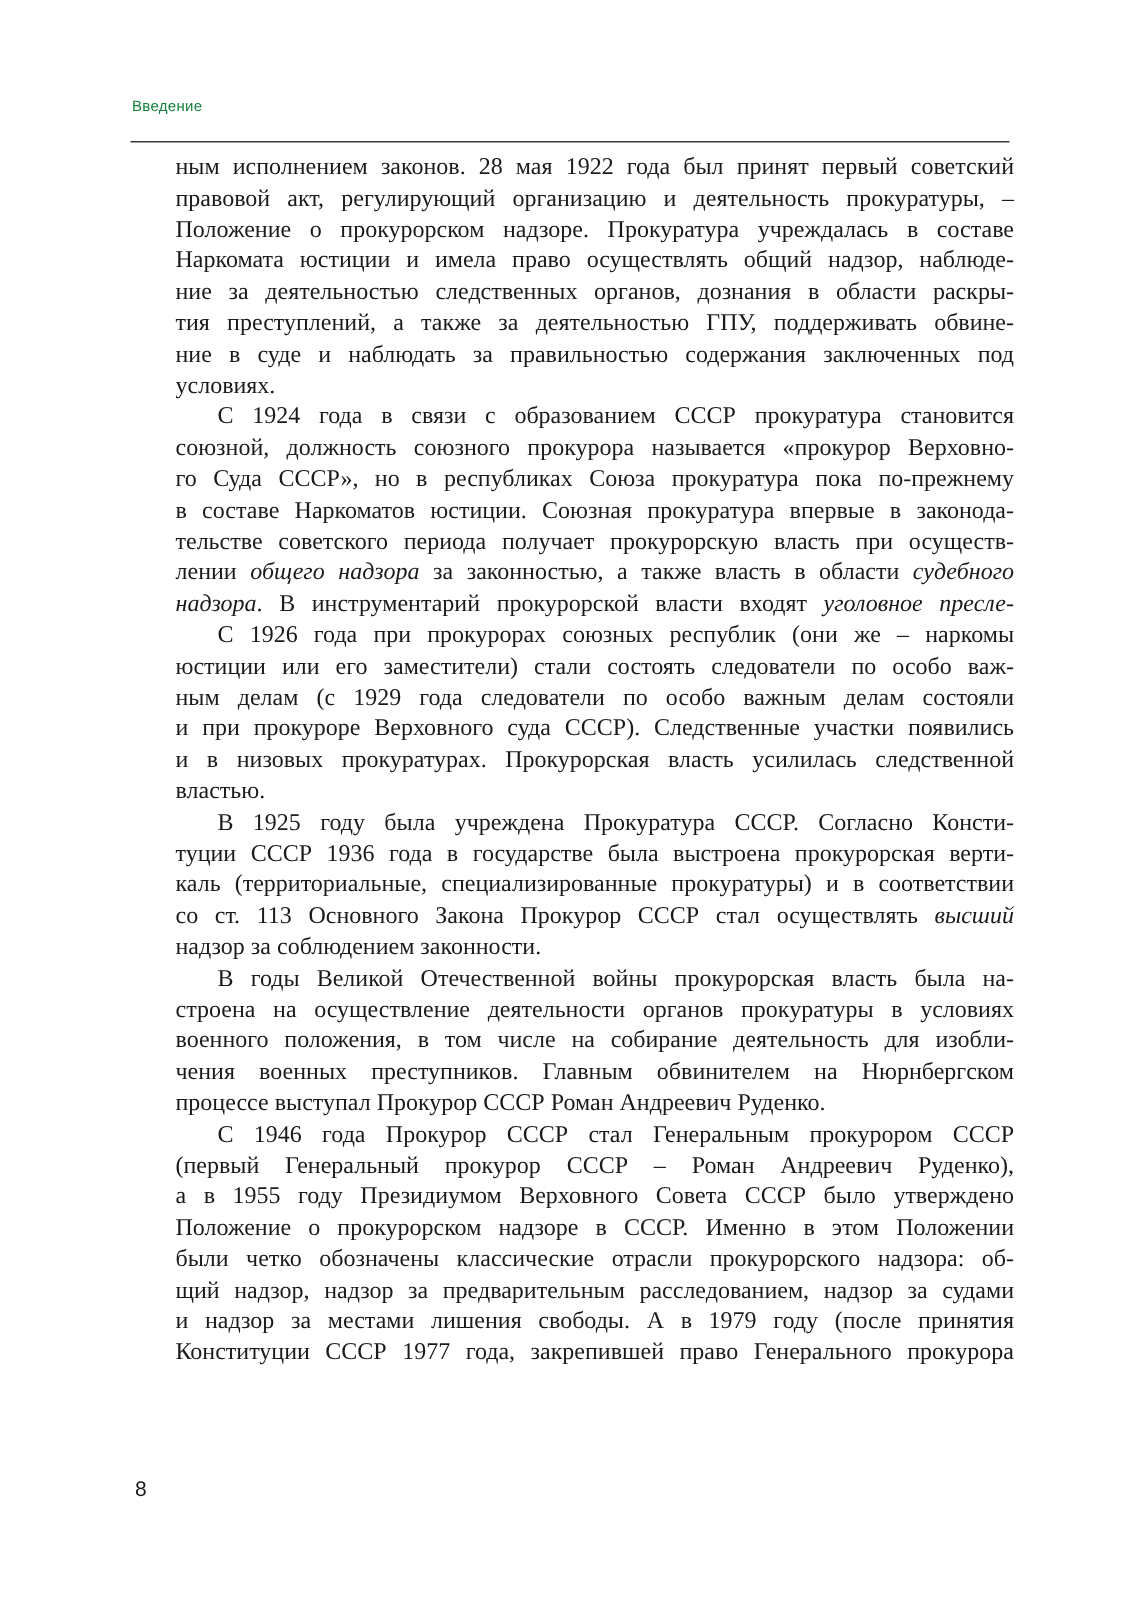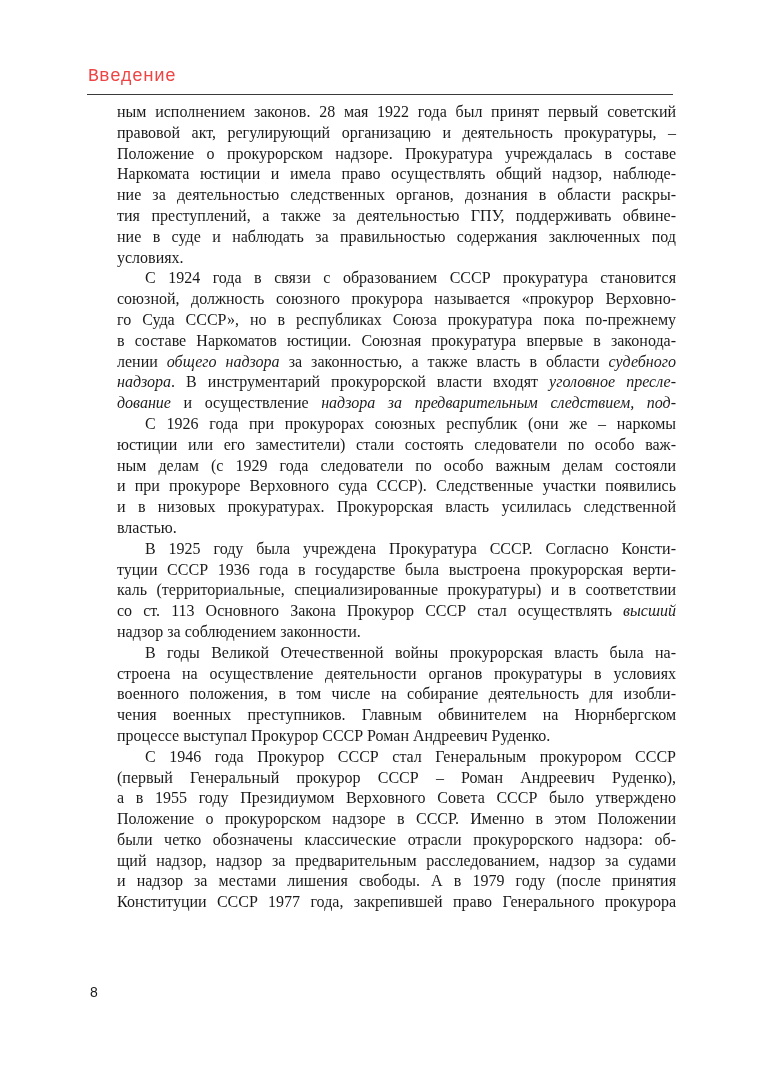--- a/index.html
+++ b/index.html
@@ -9,24 +9,24 @@
     height: 1080px;
     background: #ffffff;
     overflow: hidden;
     font-family: "Liberation Serif", serif;
     color: #1a1a1a;
   }
   .running-header {
     position: absolute;
     left: 88px;
     top: 66px;
-    font-family: Liberation Mono, monospace;
-    font-size: 18px;
+    font-family: Liberation Sans, sans-serif;
+    font-size: 10px;
     letter-spacing: 0.2px;
-    color: #ef4444;
+    color: #15803d;
   }
   .header-rule {
     position: absolute;
     left: 87px;
     top: 94px;
     width: 586px;
     height: 0;
     border-top: 1.5px solid #3a3a3a;
   }
   .text-column {
@@ -72,23 +72,23 @@
       <div class="line"><span>Положение о прокурорском надзоре. Прокуратура учреждалась в составе</span></div>
       <div class="line"><span>Наркомата юстиции и имела право осуществлять общий надзор, наблюде-</span></div>
       <div class="line"><span>ние за деятельностью следственных органов, дознания в области раскры-</span></div>
       <div class="line"><span>тия преступлений, а также за деятельностью ГПУ, поддерживать обвине-</span></div>
       <div class="line"><span>ние в суде и наблюдать за правильностью содержания заключенных под</span></div>
       <div class="line last"><span>условиях.</span></div>
       <div class="line indent"><span>С 1924 года в связи с образованием СССР прокуратура становится</span></div>
       <div class="line"><span>союзной, должность союзного прокурора называется «прокурор Верховно-</span></div>
       <div class="line"><span>го Суда СССР», но в республиках Союза прокуратура пока по-прежнему</span></div>
       <div class="line"><span>в составе Наркоматов юстиции. Союзная прокуратура впервые в законода-</span></div>
+      <div class="line"><span>тельстве советского периода получает прокурорскую власть при осуществ-</span></div>
       <div class="line"><span>лении </span><em>общего надзора</em><span> за законностью, а также власть в области </span><em>судебного</em></div>
       <div class="line"><em>надзора</em><span>. В инструментарий прокурорской власти входят </span><em>уголовное пресле-</em></div>
-      <div class="line"><em>дование</em><span> и осуществление </span><em>надзора за предварительным следствием,</em><span> </span><em>под-</em></div>
       <div class="line indent"><span>С 1926 года при прокурорах союзных республик (они же – наркомы</span></div>
       <div class="line"><span>юстиции или его заместители) стали состоять следователи по особо важ-</span></div>
       <div class="line"><span>ным делам (с 1929 года следователи по особо важным делам состояли</span></div>
       <div class="line"><span>и при прокуроре Верховного суда СССР). Следственные участки появились</span></div>
       <div class="line"><span>и в низовых прокуратурах. Прокурорская власть усилилась следственной</span></div>
       <div class="line last"><span>властью.</span></div>
       <div class="line indent"><span>В 1925 году была учреждена Прокуратура СССР. Согласно Консти-</span></div>
       <div class="line"><span>туции СССР 1936 года в государстве была выстроена прокурорская верти-</span></div>
       <div class="line"><span>каль (территориальные, специализированные прокуратуры) и в соответствии</span></div>
       <div class="line"><span>со ст. 113 Основного Закона Прокурор СССР стал осуществлять </span><em>высший</em></div>

